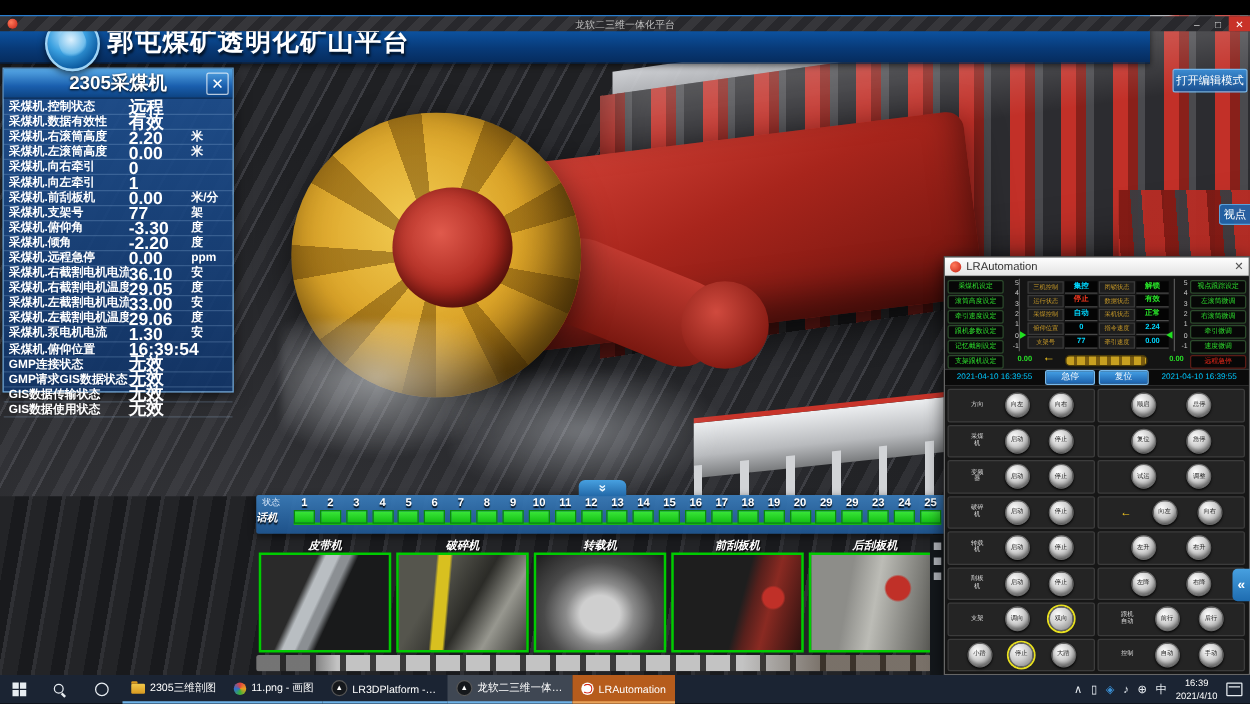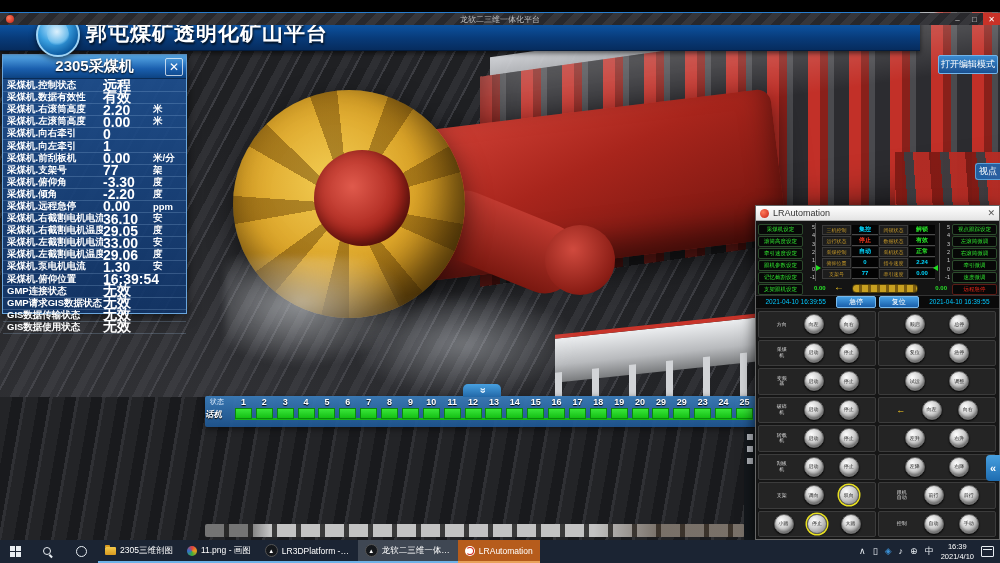--- a/index.html
+++ b/index.html
@@ -553,20 +553,47 @@
             <span class="num">24</span>
             <span class="blk"></span>
           </div>
 
           <div class="num-cell">
             <span class="num">25</span>
             <span class="blk"></span>
           </div>
         </div>
     </div>
+    <div class="cams">
+
+        <div class="cam">
+          <div class="cam-label">皮带机</div>
+          <div class="cam-thumb cam1"></div>
+        </div>
+
+        <div class="cam">
+          <div class="cam-label">破碎机</div>
+          <div class="cam-thumb cam2"></div>
+        </div>
+
+        <div class="cam">
+          <div class="cam-label">转载机</div>
+          <div class="cam-thumb cam3"></div>
+        </div>
+
+        <div class="cam">
+          <div class="cam-label">前刮板机</div>
+          <div class="cam-thumb cam4"></div>
+        </div>
+
+        <div class="cam">
+          <div class="cam-label">后刮板机</div>
+          <div class="cam-thumb cam5"></div>
+        </div>
+      </div>
     <div class="filmstrip"></div>
   </div>
   <div class="side-strip">
       <i></i>
       <i></i>
       <i></i>
     </div>
 
   <div class="right-panel">
     <div class="rp-title">

